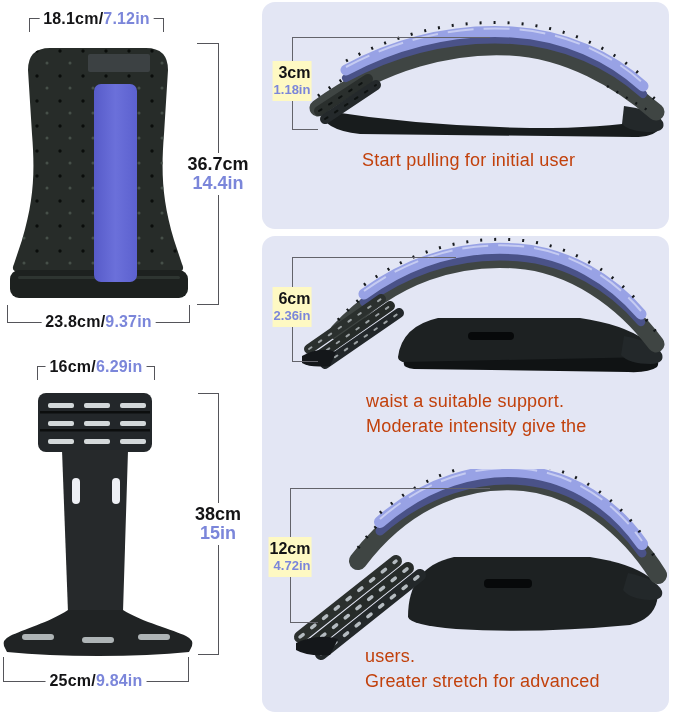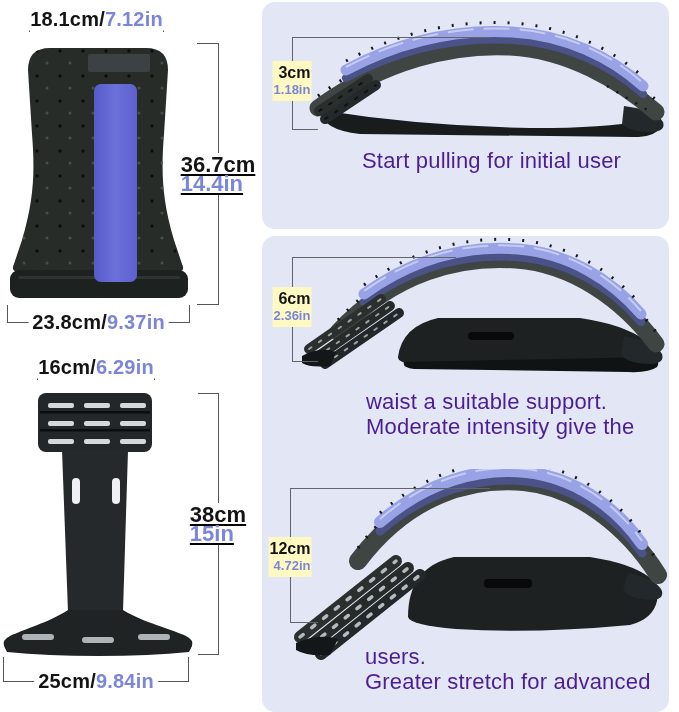--- a/index.html
+++ b/index.html
@@ -6,37 +6,37 @@
   .page{position:relative;width:679px;height:712px;background:#ffffff;overflow:hidden;
         font-family:"Liberation Sans",sans-serif;--line:#55555a;}
   
   .bracket-down{position:absolute;border-top:1.5px solid var(--line);
       border-left:1.5px solid var(--line);border-right:1.5px solid var(--line);}
   .bracket-up{position:absolute;border-bottom:1.5px solid var(--line);
       border-left:1.5px solid var(--line);border-right:1.5px solid var(--line);}
   .vdim{position:absolute;border-right:1.5px solid var(--line);
       border-top:1.5px solid var(--line);border-bottom:1.5px solid var(--line);}
   .dim-label{position:absolute;left:50%;white-space:nowrap;background:#fff;
-      padding:0 4px;font-size:20px;font-weight:bold;letter-spacing:.2px;}
+      padding:0 4px;font-size:16px;font-weight:bold;letter-spacing:.2px;}
   .bracket-down .dim-label{top:0;transform:translate(-50%,-50%);}
   .bracket-up .dim-label{bottom:0;transform:translate(-50%,50%);}
   .dim-label-v{position:absolute;top:50%;left:100%;transform:translate(-50%,-50%);
-      background:#fff;text-align:left;font-size:22px;font-weight:bold;
-      line-height:19px;padding:2px 2px;white-space:nowrap;text-decoration:underline;}
+      background:#fff;text-align:center;font-size:18px;font-weight:bold;
+      line-height:19px;padding:2px 2px;white-space:nowrap;}
   .cm{color:#141416;}
   .in{color:#7b86da;}
   
   .panel{position:absolute;left:262px;width:407px;background:#e3e6f4;border-radius:13px;}
   .lvl-vline{position:absolute;width:0;border-left:1.5px solid #63636a;}
   .lvl-tick{position:absolute;height:0;border-top:1.5px solid #63636a;}
   .lvl-label{position:absolute;transform:translate(-50%,-50%);background:#fef9c3;
       text-align:right;font-weight:bold;font-size:16px;line-height:17px;padding:3px 1px;white-space:nowrap;}
   .lvl-label .in{font-size:13px;}
   .lvl-label span{display:block;}
-  .caption{position:absolute;margin:0;font-size:22px;line-height:25px;color:#4c1d95;letter-spacing:.2px;}
+  .caption{position:absolute;margin:0;font-size:18px;line-height:25px;color:#c2410c;letter-spacing:.2px;}
   .caption span{display:block;}
   .art{position:absolute;left:0;top:0;}
 </style>
 </head>
 <body>
 
 <div class="page">
 
   <div class="bracket-down" style="left:29px;top:18px;width:133px;height:13px;">
     <span class="dim-label"><span class="cm">18.1cm</span><span class="cm">/</span><span class="in">7.12in</span></span>

